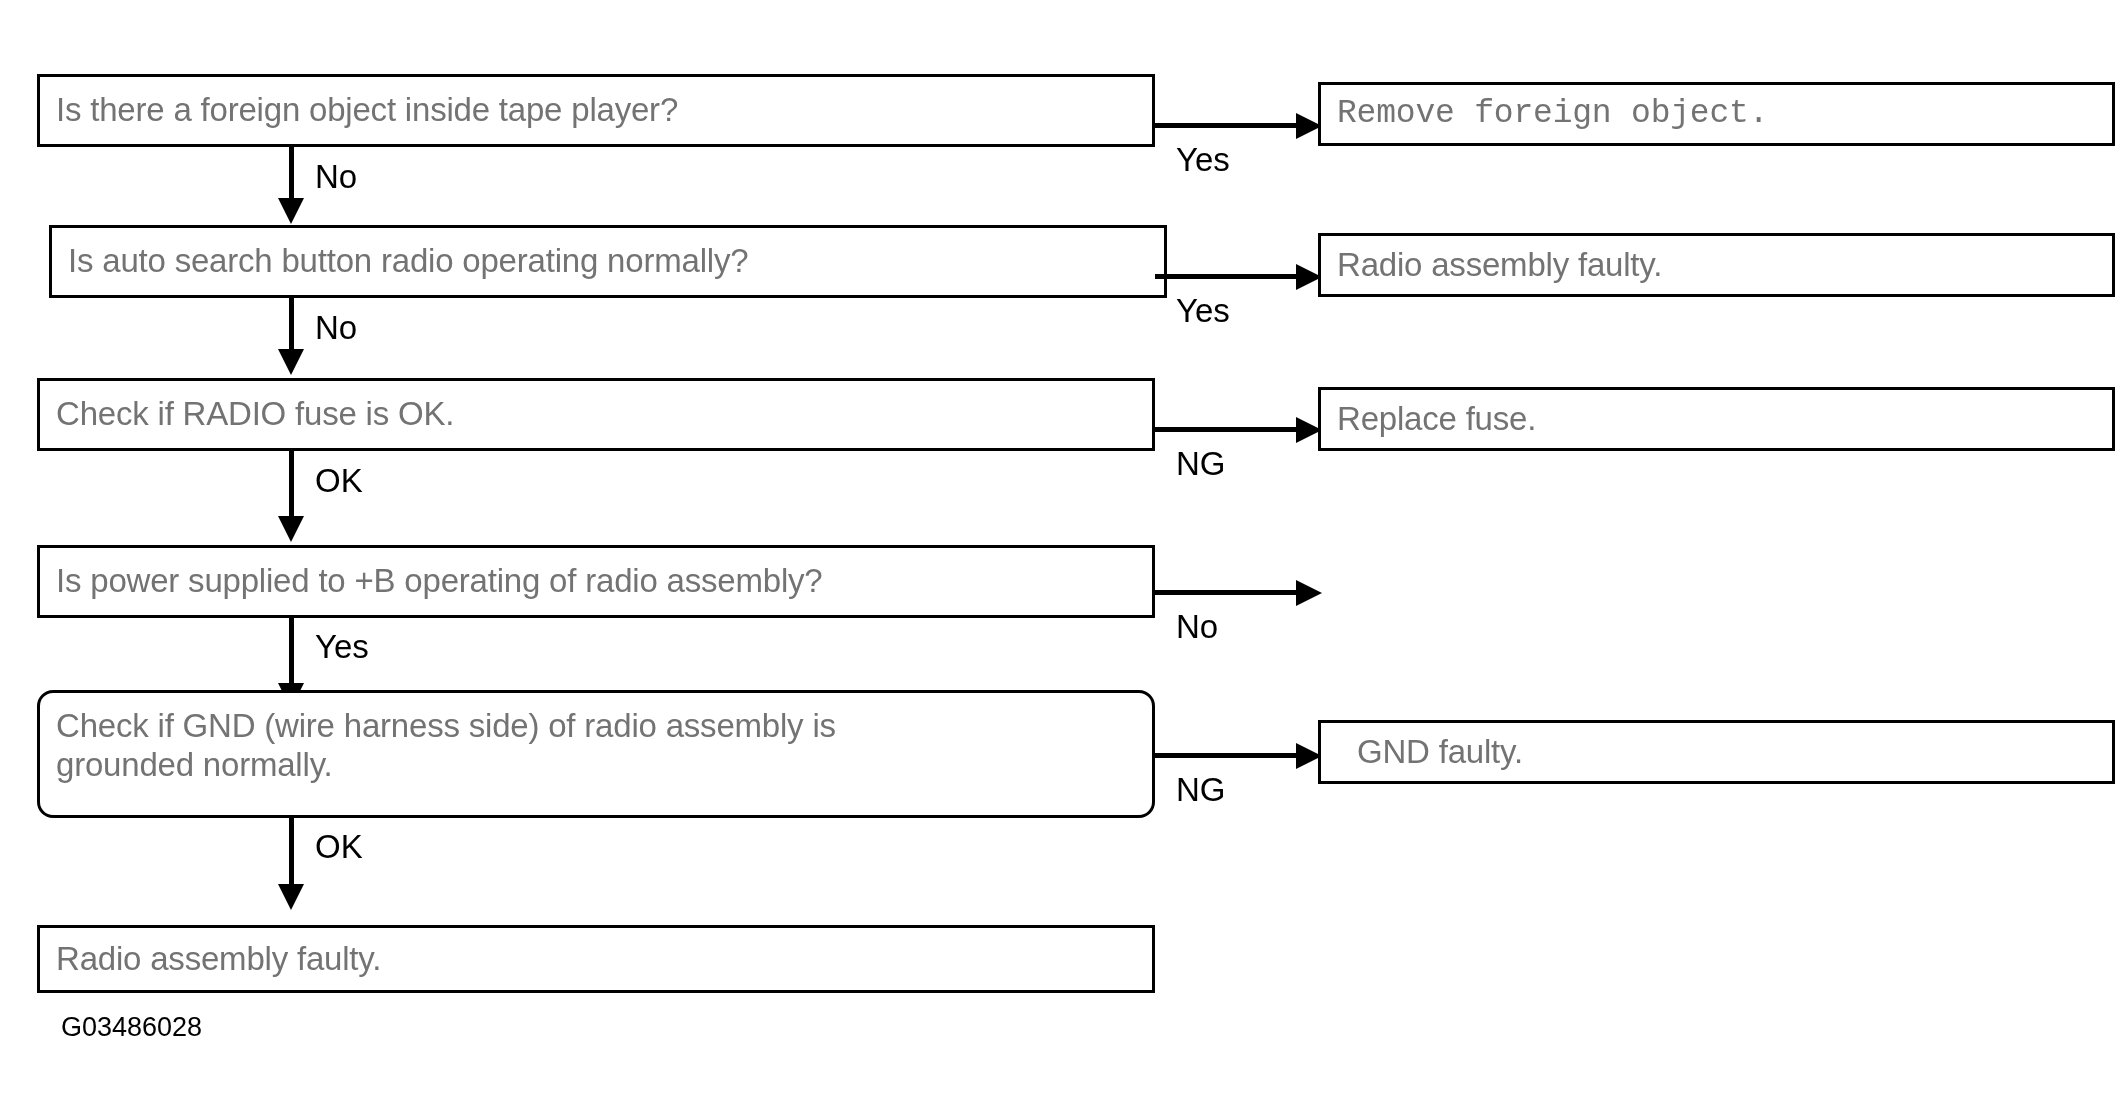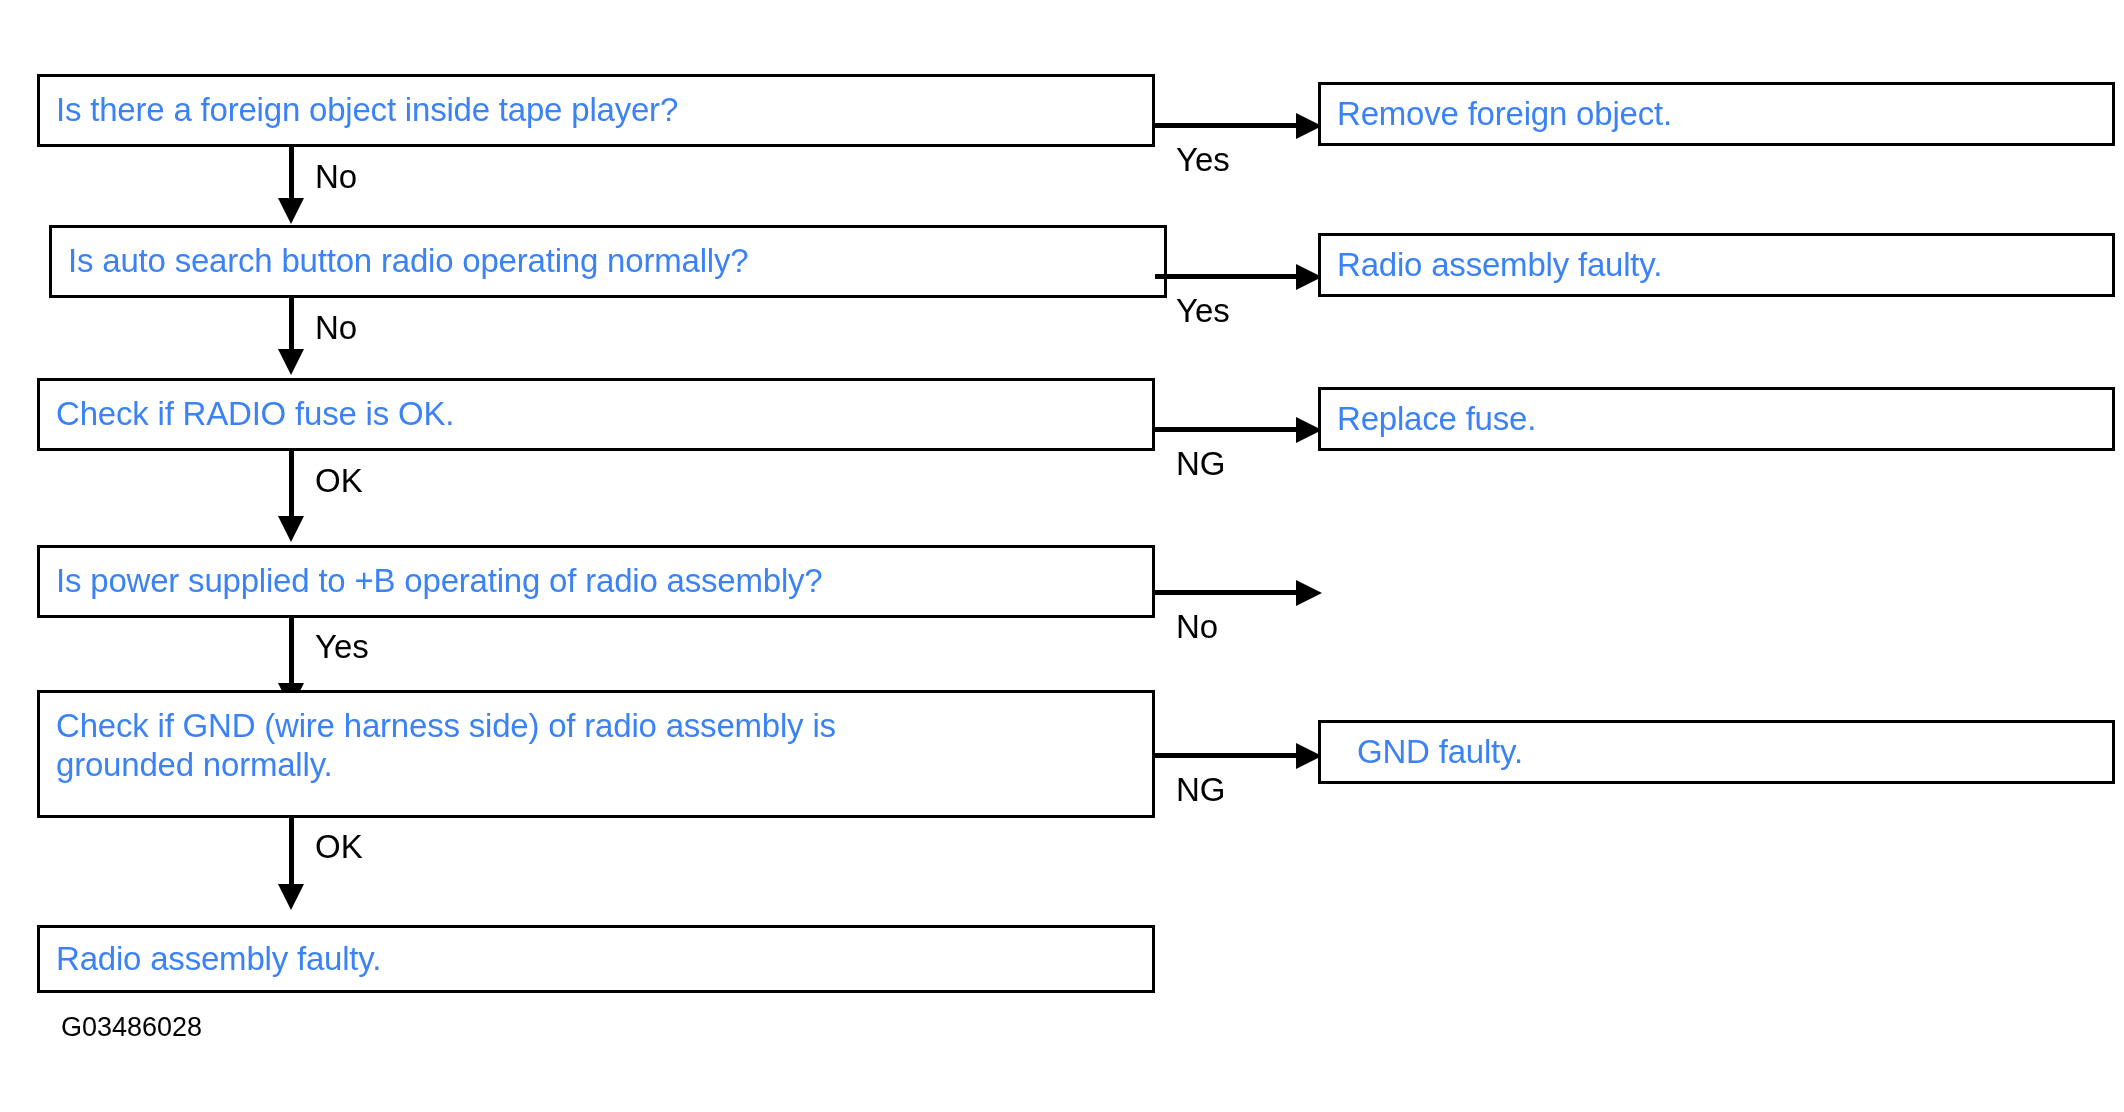--- a/index.html
+++ b/index.html
@@ -29,21 +29,21 @@
     align-items: center;
   }
   .box .box-text {
     display: block;
     padding-left: 16px;
     padding-right: 10px;
     font-size: 33px;
     line-height: 1.18;
     letter-spacing: -0.2px;
     white-space: pre-line;
-    color: #3b82f6;
+    color: #737373;
   }
   .box.two-line {
     align-items: flex-start;
   }
   .box.two-line .box-text {
     padding-top: 14px;
   }
 
   
   .vline {
@@ -100,21 +100,21 @@
 <div id="canvas">
 
   <div class="box" style="left:37px; top:74px; width:1118px; height:73px;">
     <span class="box-text">Is there a foreign object inside tape player?</span>
   </div>
 
   <div class="hline" style="left:1155px; top:123px; width:145px;"></div>
   <div class="hhead" style="left:1296px; top:113px;"></div>
   <div class="edge-label" style="left:1176px; top:143px;">Yes</div>
 
-  <div class="box" style="left:1318px; top:82px; width:797px; height:64px;">
+  <div class="box" style="left:1318px; top:82px; width:797px; height:64px;font-family:Liberation Mono, monospace;">
     <span class="box-text">Remove foreign object.</span>
   </div>
 
   <div class="vline" style="left:289px; top:147px; height:53px;"></div>
   <div class="vhead" style="left:278px; top:198px;"></div>
   <div class="edge-label" style="left:315px; top:160px;">No</div>
 
   <div class="box" style="left:37px; top:225px; width:1118px; height:73px;margin-left:12px;">
     <span class="box-text">Is auto search button radio operating normally?</span>
   </div>
@@ -153,21 +153,21 @@
 
   <div class="hline" style="left:1155px; top:590px; width:145px;"></div>
   <div class="hhead" style="left:1296px; top:580px;"></div>
   <div class="edge-label" style="left:1176px; top:610px;">No</div>
 
 
   <div class="vline" style="left:289px; top:618px; height:67px;"></div>
   <div class="vhead" style="left:278px; top:683px;"></div>
   <div class="edge-label" style="left:315px; top:630px;">Yes</div>
 
-  <div class="box two-line" style="left:37px; top:690px; width:1118px; height:128px;">
+  <div class="box two-line" style="left:37px; top:690px; width:1118px; height:128px;border-radius:16px;">
     <span class="box-text">Check if GND (wire harness side) of radio assembly is
 grounded normally.</span>
   </div>
 
   <div class="hline" style="left:1155px; top:753px; width:145px;"></div>
   <div class="hhead" style="left:1296px; top:743px;"></div>
   <div class="edge-label" style="left:1176px; top:773px;">NG</div>
 
   <div class="box" style="left:1318px; top:720px; width:797px; height:64px;padding-left:20px;">
     <span class="box-text">GND faulty.</span>

